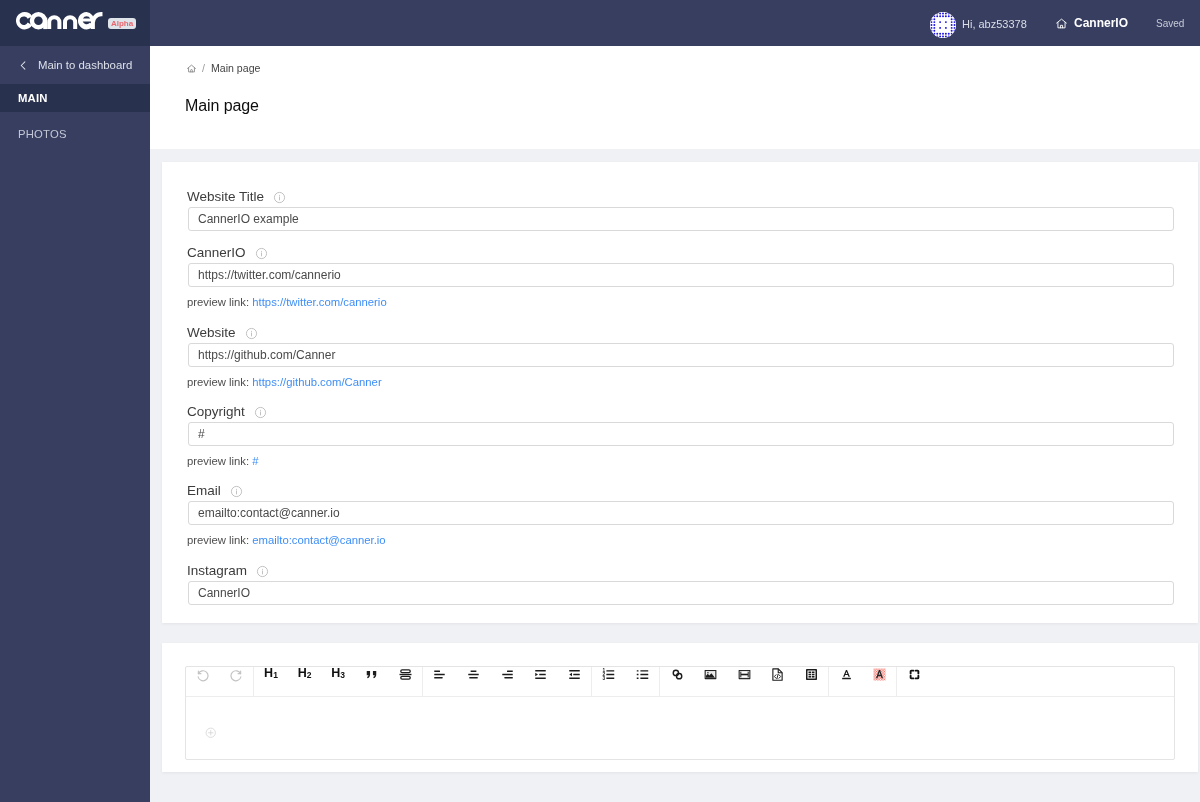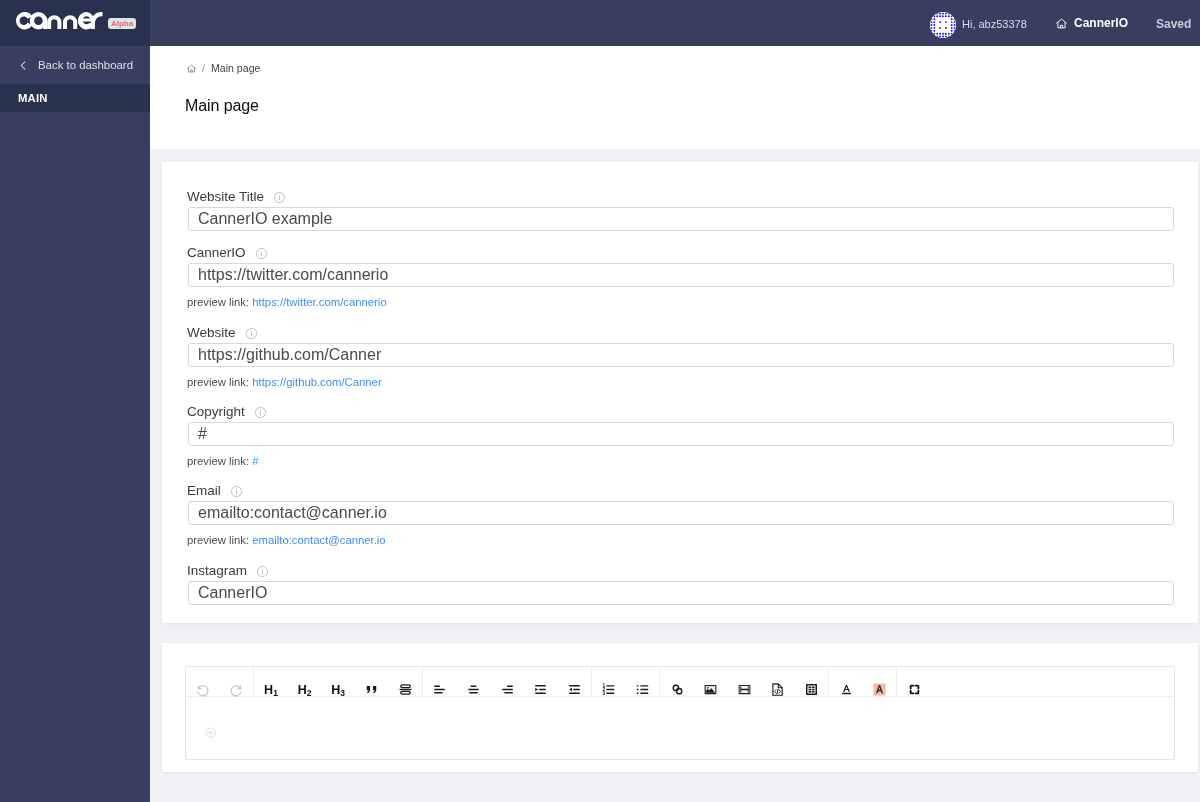--- a/index.html
+++ b/index.html
@@ -26,21 +26,21 @@
   
   .right{flex:1;display:flex;flex-direction:column;min-width:0;}
   .topbar{height:46px;background:#373e60;position:relative;}
   .tb-user{display:flex;position:absolute;left:780px;top:11.5px;}
   .avatar{width:26px;height:26px;border-radius:50%;overflow:hidden;background:#fff;
     margin-right:6px;display:block;}
   .tb-username{color:#dbdee7;font-size:11px;line-height:24px;}
   .tb-dash{display:flex;align-items:center;position:absolute;left:905px;top:15px;
     color:#fff;font-size:12px;font-weight:bold;line-height:16px;}
   .tb-dash .home{margin-right:6px;display:flex;}
-  .tb-saved{color:#c7cbd9;font-size:12px;position:absolute;left:1006px;top:17px;line-height:14px;font-weight:bold;}
+  .tb-saved{color:#c7cbd9;font-size:10px;position:absolute;left:1006px;top:17px;line-height:14px;}
 
   
   .page-head{background:#fff;padding:0;height:103px;position:relative;}
   .crumb{display:flex;align-items:center;font-size:10.6px;color:#5c5c5c;position:absolute;left:36px;top:16px;line-height:13px;}
   .crumb .home{display:flex;margin-right:5px;}
   .crumb .sep{margin:0 6px 0 0;color:#9a9a9a;}
   .crumb .cur{color:#444;}
   .page-title{font-size:16px;font-weight:500;color:#0d0d0d;margin:0;position:absolute;left:35px;top:51px;line-height:18px;letter-spacing:-.1px;}
 
   
@@ -48,31 +48,31 @@
   .card{position:absolute;left:12px;right:2px;background:#fff;border-radius:0;
     box-shadow:0 1px 3px rgba(0,0,0,.06);}
   .card-form{top:13px;height:461px;}
   .card-editor{top:494px;height:129px;padding:23px;}
 
   .field{}
   .flabel{display:flex;align-items:center;font-size:13.5px;color:#3c3c3c;
     line-height:1;height:14px;}
   .flabel .info{margin-left:9px;display:flex;}
   .finput{display:block;width:100%;height:24px;border:1px solid #d9d9d9;border-radius:3px;
-    font-family:"Liberation Sans",sans-serif;font-size:16px;color:#4a4a4a;
+    font-family:"Liberation Sans",sans-serif;font-size:12px;color:#4a4a4a;
     padding:0 9px;background:#fff;outline:none;}
   .preview{font-size:11.3px;color:#4d4d4d;line-height:1;}
   .preview a{color:#3e8ef7;text-decoration:none;}
 
   
   .editor{background:#fff;border:1px solid #e4e4e4;border-radius:2px;height:94px;}
   .toolbar{display:flex;align-items:center;height:30px;border-bottom:1px solid #ededed;padding:0;}
   .tgrp{display:flex;align-items:center;height:30px;border-right:1px solid #ededed;}
   .tgrp:last-child{border-right:none;}
-  .tbtn{width:33.6px;height:30px;display:flex;align-items:flex-end;justify-content:center;}
+  .tbtn{width:33.6px;height:30px;display:flex;align-items:flex-start;justify-content:center;}
   .tbtn.dim{opacity:.26;}
   .ticon{display:flex;align-items:center;justify-content:center;}
   .htxt{font-size:12.5px;font-weight:bold;color:#111;line-height:1;}
   .htxt sub{font-size:8.5px;vertical-align:baseline;position:relative;top:1.5px;}
   .edbody{height:62px;padding:27px 0 0 19px;}
 </style>
 </head>
 <body>
 
 <div class="app">
@@ -95,25 +95,28 @@
   <path d="M789 171v-64a64 64 0 0 1 64-64h12V0h-12a104 104 0 0 0-104 107v64z"></path>
 </svg></span>
       <span class="alpha-badge">Alpha</span>
     </div>
     <div class="back-row">
       <span class="chev">
         <svg width="11" height="11" viewBox="0 0 24 24" fill="none" stroke="#dfe2ea" stroke-width="2.2" stroke-linecap="round" stroke-linejoin="round">
             <polyline points="15 4 7 12 15 20"></polyline>
           </svg>
       </span>
-      <span>Back to dashboard</span>
+      <span>Main to dashboard</span>
     </div>
     <nav id="sidebar-nav">
         <div class="nav-item active">
     <span>MAIN</span>
+        </div>
+        <div class="nav-item">
+    <span>PHOTOS</span>
         </div>
       </nav>
   </aside>
 
   <div class="right">
     <header class="topbar">
       <div class="tb-user">
         <span class="avatar" id="avatar"><svg width="26" height="26" viewBox="0 0 100 100">
               <defs>
                 <clipPath id="avclip">

